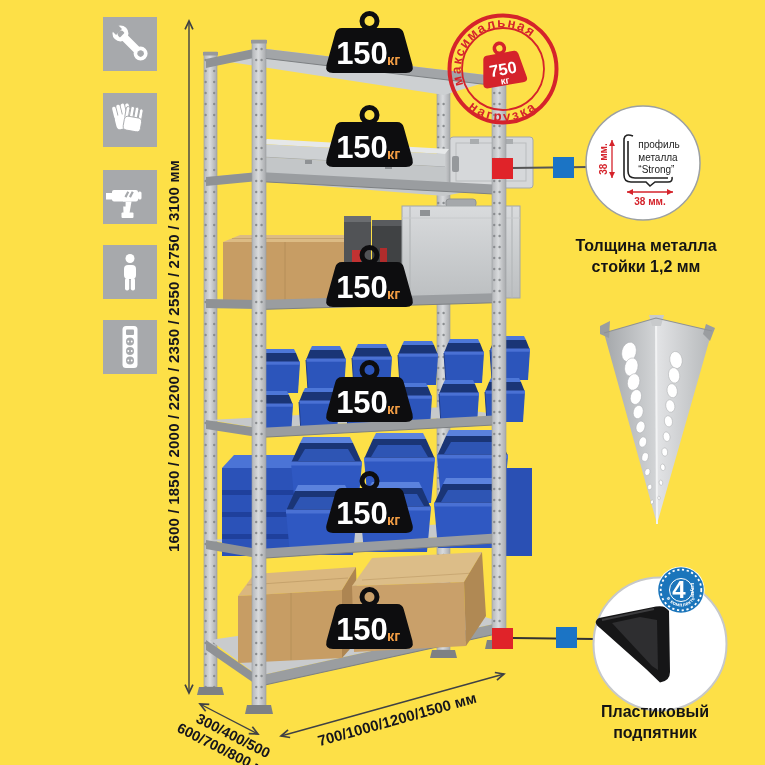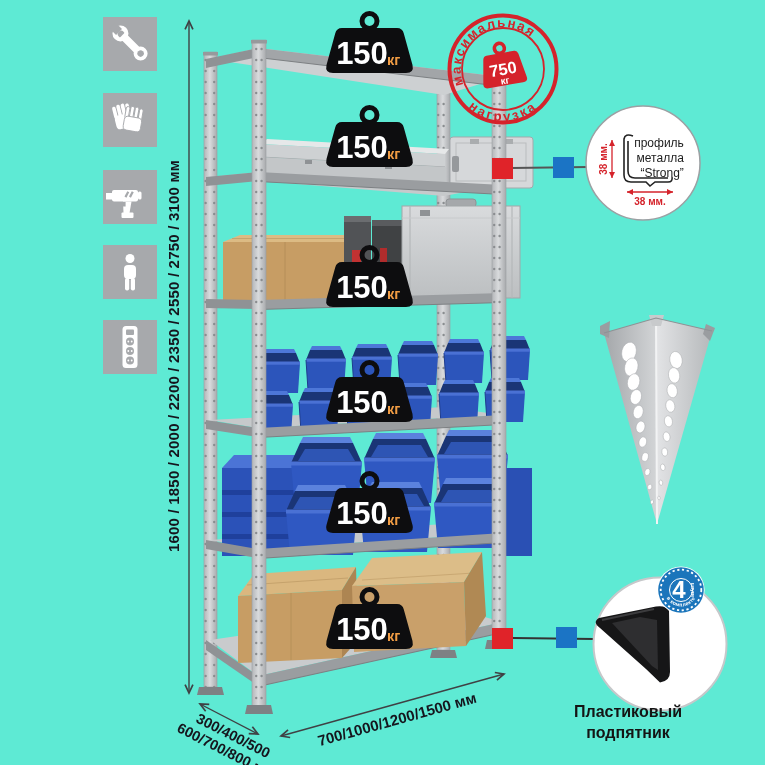--- a/index.html
+++ b/index.html
@@ -1,30 +1,30 @@
 <!DOCTYPE html>
 <html><head>
 <meta charset="utf-8">
 <style>
 html,body{margin:0;padding:0;background:#fff}
-#canvas{position:relative;width:765px;height:765px;background:#5eead4;overflow:hidden;font-family:"Liberation Sans",sans-serif}
+#canvas{position:relative;width:765px;height:765px;background:#fde047;overflow:hidden;font-family:"Liberation Sans",sans-serif}
 .scene{position:absolute;left:0;top:0}
 .scene text{font-family:"Liberation Sans",sans-serif}
 .ov{position:absolute;white-space:nowrap;color:#15151d;font-weight:700}
 #vdim-text{left:173px;top:356px;transform:translate(-50%,-50%) rotate(-90deg);font-size:15px;letter-spacing:.2px}
 #depth-text{left:229px;top:744px;transform:translate(-50%,-50%) rotate(27deg);font-size:14.5px;line-height:1.2;text-align:center}
 #depth-text span{display:block}
 #width-text{left:397px;top:719px;transform:translate(-50%,-50%) rotate(-15.5deg);font-size:15px}
-#profile-text{left:659px;top:158px;transform:translate(-50%,-50%);text-align:right;font-size:12px;color:#1c1c1c;line-height:1.25;font-weight:400;white-space:nowrap;position:absolute}
+#profile-text{left:659px;top:158px;transform:translate(-50%,-50%);text-align:left;font-size:10px;color:#1c1c1c;line-height:1.25;font-weight:400;white-space:nowrap;position:absolute}
 #profile-text span{display:block}
 #dim38v{left:603px;top:159px;transform:translate(-50%,-50%) rotate(-90deg);color:#d5232b;font-size:10px}
 #dim38h{left:650px;top:201px;transform:translate(-50%,-50%);color:#d5232b;font-size:10px}
 .caption{position:absolute;text-align:center;font-size:16px;font-weight:700;color:#141414;line-height:1.3;white-space:normal}
 #caption-profile{left:646px;top:236px;transform:translateX(-50%);width:190px}
-#caption-foot{left:628px;top:702px;transform:translateX(-50%);width:160px}
+#caption-foot{left:655px;top:702px;transform:translateX(-50%);width:160px}
 </style>
 </head>
 <body>
 
 <div id="canvas">
 <svg class="scene" width="765" height="765" viewBox="0 0 765 765">
 <defs>
   <pattern id="holes" width="14" height="11" patternUnits="userSpaceOnUse">
     <circle cx="4.2" cy="5" r="1.2" fill="#8a8d90"></circle>
           <circle cx="9.6" cy="5" r="1.2" fill="#8a8d90"></circle>
@@ -424,14 +424,15 @@
   <span>600/700/800 мм</span>
 </div>
 <div class="ov" id="width-text">700/1000/1200/1500 мм</div>
 <div id="profile-text">
   <span>профиль</span>
   <span>металла</span>
   <span>“Strong”</span>
 </div>
 <div class="ov" id="dim38v">38 мм.</div>
 <div class="ov" id="dim38h">38 мм.</div>
+<div class="caption" id="caption-profile">Толщина металла стойки 1,2 мм</div>
 <div class="caption" id="caption-foot">Пластиковый подпятник</div>
 </div>
 
 </body></html>

